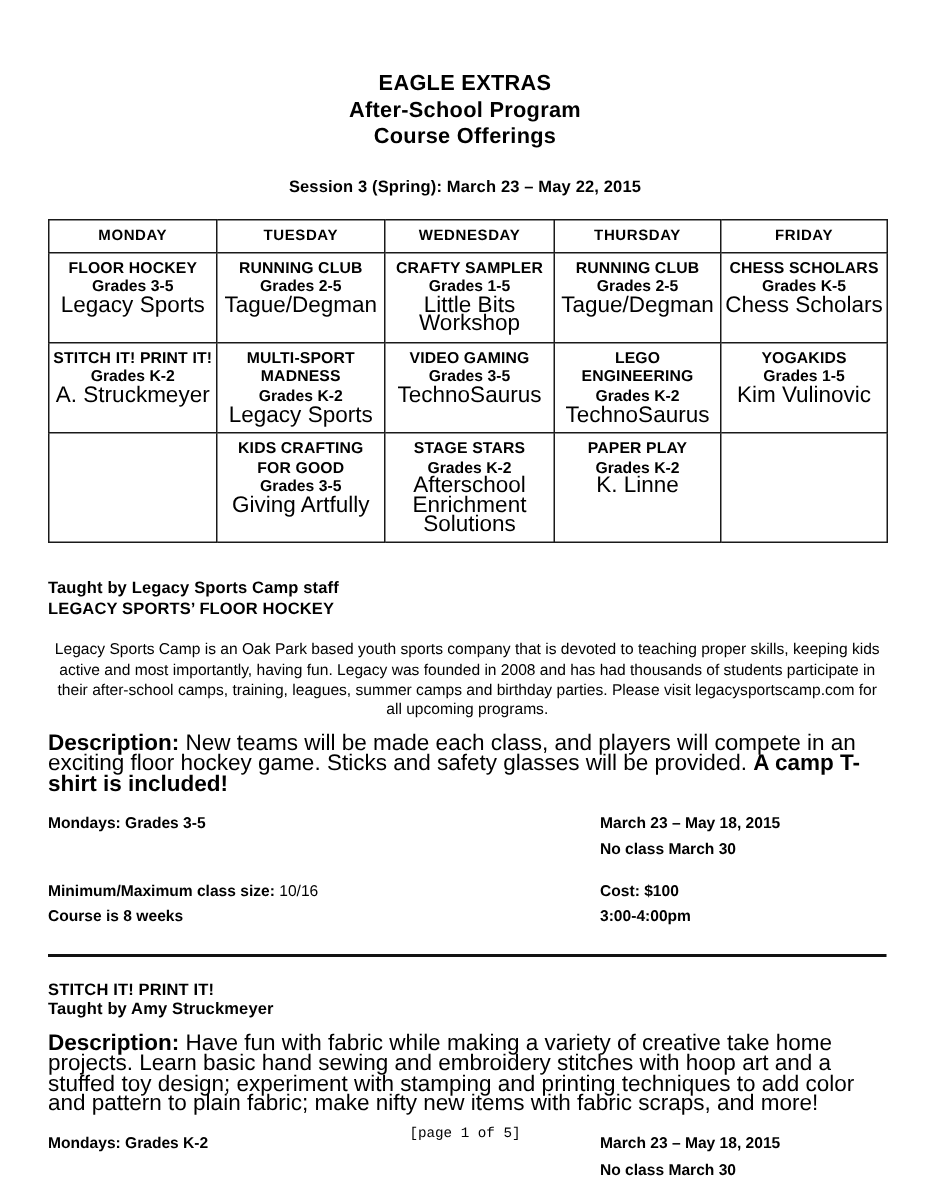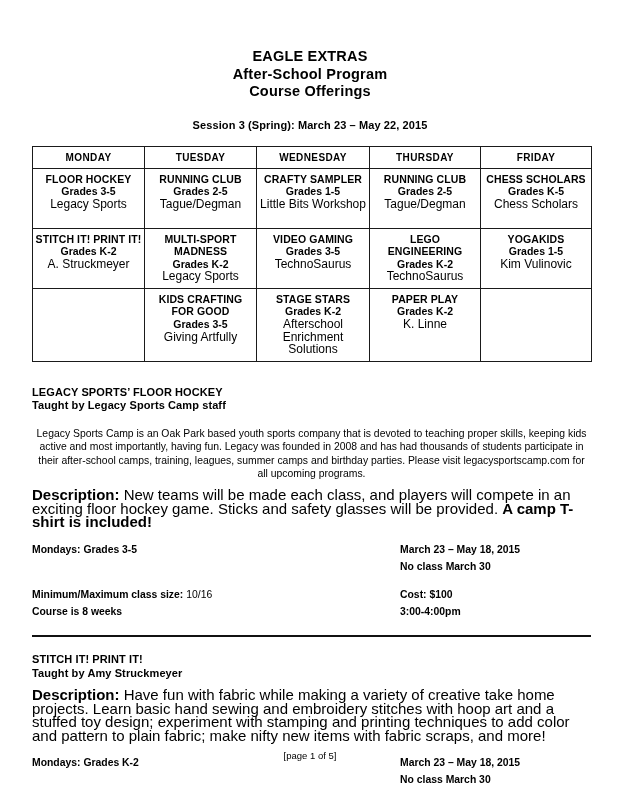--- a/index.html
+++ b/index.html
@@ -74,21 +74,21 @@
     font-weight: bold;
     font-size: 10.5px;
     letter-spacing: 0.1px;
   }
   .c-grades {
     font-weight: bold;
     font-size: 10.5px;
   }
   .c-teacher {
     font-weight: normal;
-    font-size: 12px;
+    font-size: 15px;
   }
   td.empty .cell-inner { min-height: 50px; }
 
   
   col.col-mon { width: 112px; }
   col.col-tue { width: 112px; }
   col.col-wed { width: 113px; }
   col.col-thu { width: 111px; }
   col.col-fri { width: 111px; }
 
@@ -146,21 +146,21 @@
   }
   .section-2 { margin-top: 16px; }
 
   .page-footer {
     position: absolute;
     left: 0;
     right: 0;
     top: 750px;
     text-align: center;
     font-size: 9.5px;
-    font-family: Liberation Sans, sans-serif;
+    font-family: Liberation Mono, monospace;
   }
 </style>
 </head>
 <body>
 
 <div class="page">
 
   <div class="title-block">
     <div class="title-line">EAGLE EXTRAS</div>
     <div class="title-line">After-School Program</div>
@@ -288,22 +288,22 @@
             </td>
           <td class="empty">
               <div class="cell-inner"></div>
             </td>
         </tr>
       </tbody>
     </table>
   </div>
 
   <div class="section section-1">
+    <div class="sec-head">Taught by Legacy Sports Camp staff</div>
     <div class="sec-head">LEGACY SPORTS’ FLOOR HOCKEY</div>
-    <div class="sec-head">Taught by Legacy Sports Camp staff</div>
     <div class="sec-para">Legacy Sports Camp is an Oak Park based youth sports company that is devoted to teaching proper skills, keeping kids active and most importantly, having fun. Legacy was founded in 2008 and has had thousands of students participate in their after-school camps, training, leagues, summer camps and birthday parties. Please visit legacysportscamp.com for all upcoming programs.</div>
     <div class="sec-desc">
       <span class="b">Description:</span><span class="n"> New teams will be made each class, and players will compete in an exciting floor hockey game. Sticks and safety glasses will be provided. </span><span class="b">A camp T-shirt is included!</span>
     </div>
     <div class="detail-rows">
       <div class="detail-row">
         <span class="dr-left b">Mondays:  Grades 3-5</span><span class="dr-right b">March 23 – May 18, 2015</span>
       </div>
       <div class="detail-row">
         <span class="dr-left b">&nbsp;</span><span class="dr-right b">No class March 30</span>

